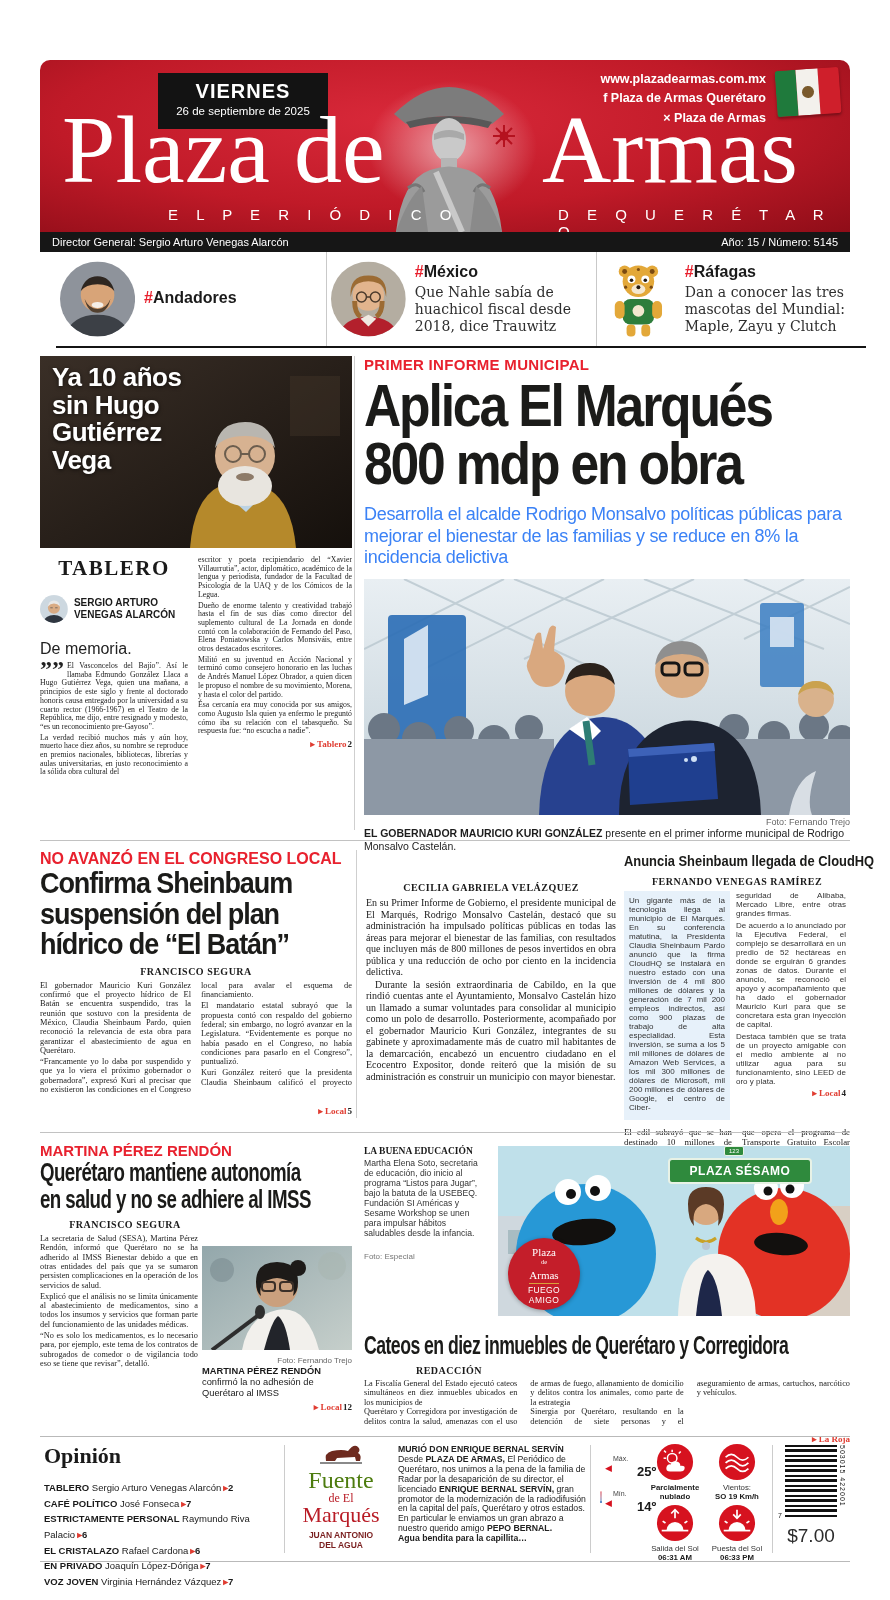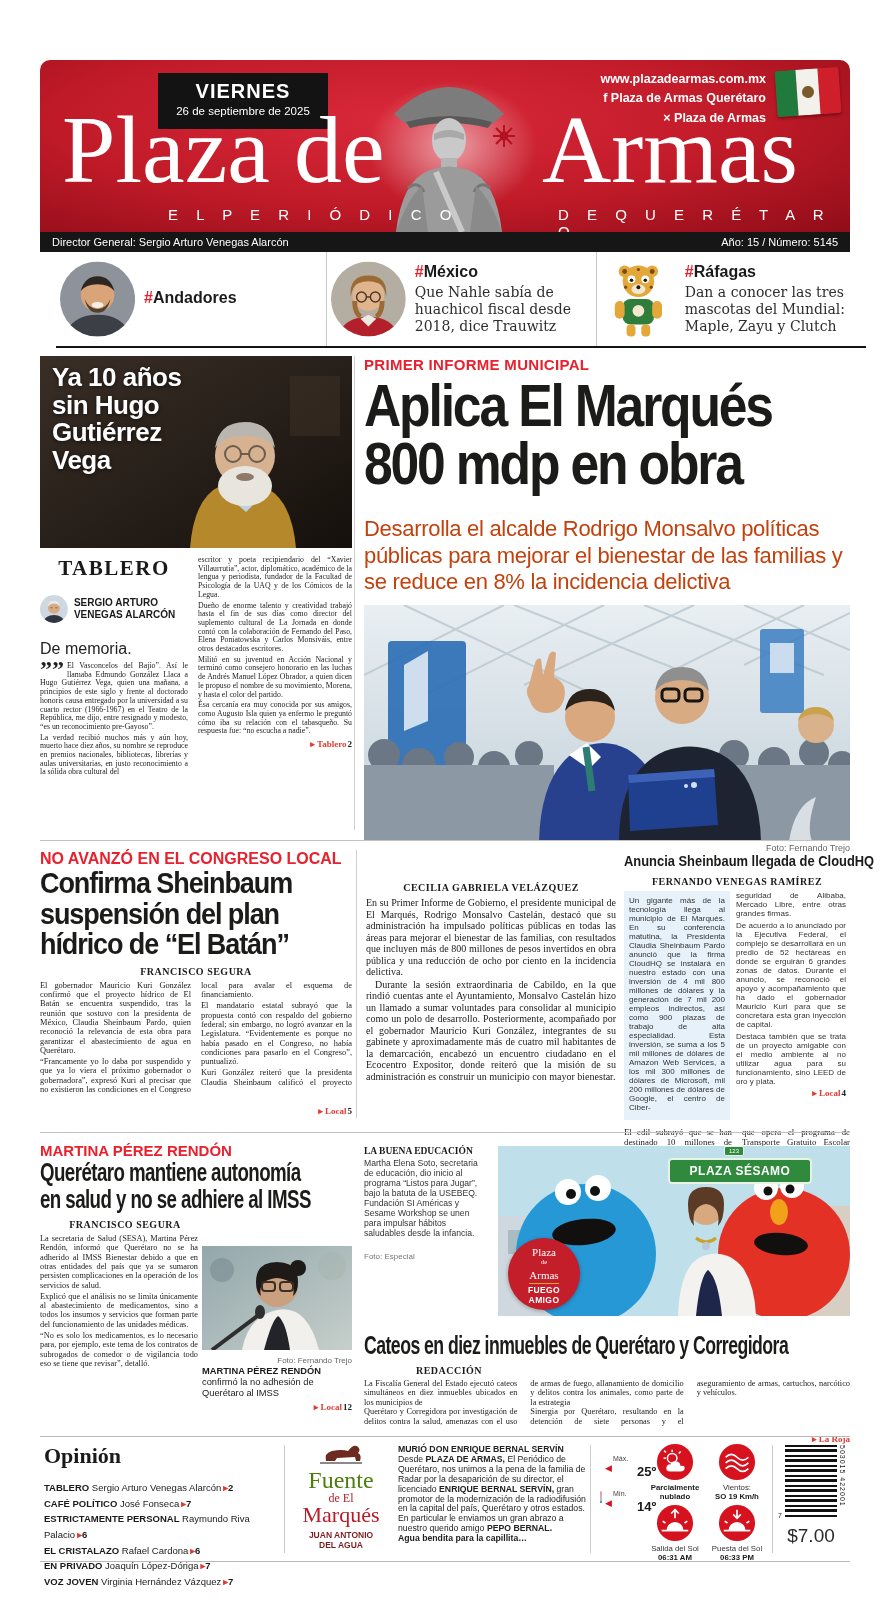--- a/index.html
+++ b/index.html
@@ -71,21 +71,21 @@
   .more .pg{color:#222;margin-left:1px;}
 
   .vrule{position:absolute;width:1px;background:#cfcfcf;}
   .hrule{position:absolute;height:1px;background:#c2c2c2;}
 
   
   .main-right{position:absolute;left:364px;top:356px;width:486px;}
   .kicker{color:#e8212e;font-weight:700;font-size:15px;letter-spacing:.3px;}
   .hl{white-space:pre;display:inline-block;transform-origin:0 0;font-weight:700;color:#1b1b19;}
   .hl-main{font-size:60px;line-height:.96;letter-spacing:-2.5px;transform:scaleX(.86);margin-top:4px;}
-  .subhead{font-size:22px;color:#c2410c;line-height:1.2;letter-spacing:-.3px;margin-top:24px;width:486px;}
+  .subhead{font-size:18px;color:#3b82f6;line-height:1.2;letter-spacing:-.3px;margin-top:12px;width:486px;}
   .mainphoto{margin-top:10px;width:486px;height:236px;overflow:hidden;}
   .credit{font-size:9px;color:#666;text-align:right;margin-top:2px;}
   .caption{font-size:10.5px;color:#1d1d1d;line-height:1.25;}
   .caption .b{font-weight:800;}
 
   
   .batan{position:absolute;left:40px;top:850px;width:312px;}
   .kicker2{color:#e8212e;font-weight:700;font-size:16px;}
   .hl-batan{font-size:30px;line-height:1.02;letter-spacing:-1.2px;transform:scaleX(.9);}
   .byline{font-family:"Liberation Serif",serif;font-size:10px;font-weight:800;text-align:center;
@@ -131,21 +131,21 @@
     border-radius:4px;letter-spacing:.5px;}
   .sign-top{position:absolute;left:226px;top:0px;background:#2f8a3d;color:#fff;font-size:6px;
     padding:1px 4px;border-radius:2px;border:1px solid #e8f2e6;}
   .badge{position:absolute;left:10px;top:92px;width:72px;height:72px;border-radius:50%;
     background:#c41e2a;color:#fff;text-align:center;box-shadow:0 1px 4px rgba(0,0,0,.3);
     font-family:"Liberation Serif",serif;padding-top:9px;box-sizing:border-box;}
   .badge .l1{font-size:11px;line-height:1;}
   .badge .l2{font-size:6.5px;line-height:1.1;}
   .badge .l3{font-size:11px;line-height:1;border-bottom:1px solid #d8a23a;display:inline-block;
     padding-bottom:2px;margin-bottom:2px;}
-  .badge .l4{font-family:"Liberation Sans",sans-serif;font-weight:700;font-size:8.5px;line-height:1.15;
+  .badge .l4{font-family:"Liberation Sans",sans-serif;font-weight:400;font-size:8.5px;line-height:1.15;
     letter-spacing:.4px;white-space:pre;}
 
   .cateos{position:absolute;left:364px;top:1330px;width:486px;}
   .hl-cateos{font-size:26px;letter-spacing:-.8px;transform:scaleX(.68);}
   .cateos .byline{width:170px;margin:4px 0 3px;}
   .cateos-body{column-count:3;column-gap:13px;font-family:"Liberation Serif",serif;
     font-size:8.3px;line-height:9.4px;height:52px;overflow:hidden;}
   .cateos-body p{margin:0;text-align:justify;}
 
   
@@ -438,20 +438,23 @@
         <path d="M291 86 q4 -24 27 -24 q23 0 27 24 q-9 -11 -27 -11 q-18 0 -27 11 z" fill="#8f8f8f"></path>
         <rect x="298" y="84" width="17" height="12" rx="4" fill="none" stroke="#151515" stroke-width="3"></rect>
         <rect x="321" y="84" width="17" height="12" rx="4" fill="none" stroke="#151515" stroke-width="3"></rect>
         <path d="M264 170 l86 -6 l4 56 l-88 6 z" fill="#1f3f8f"></path>
         <path d="M264 170 l86 -6 l1 8 l-86 6 z" fill="#3d62b8"></path>
         <circle cx="330" cy="180" r="3" fill="#cfe0f4"></circle>
           <circle cx="322" cy="181" r="2" fill="#cfe0f4"></circle>
       </svg>
     </div>
     <div class="credit">Foto: Fernando Trejo</div>
+    <div class="caption">
+      <span class="b">EL GOBERNADOR MAURICIO KURI GONZÁLEZ</span><span> presente en el primer informe municipal de Rodrigo Monsalvo Castelán.</span>
+    </div>
   </div>
 
   <div class="hrule" style="left:40px;top:840px;width:810px;"></div>
 
   <div class="batan">
     <div class="kicker2">NO AVANZÓ EN EL CONGRESO LOCAL</div>
     <div><span class="hl hl-batan">Confirma Sheinbaum
 suspensión del plan
 hídrico de “El Batán”</span></div>
     <div class="byline">FRANCISCO SEGURA</div>

